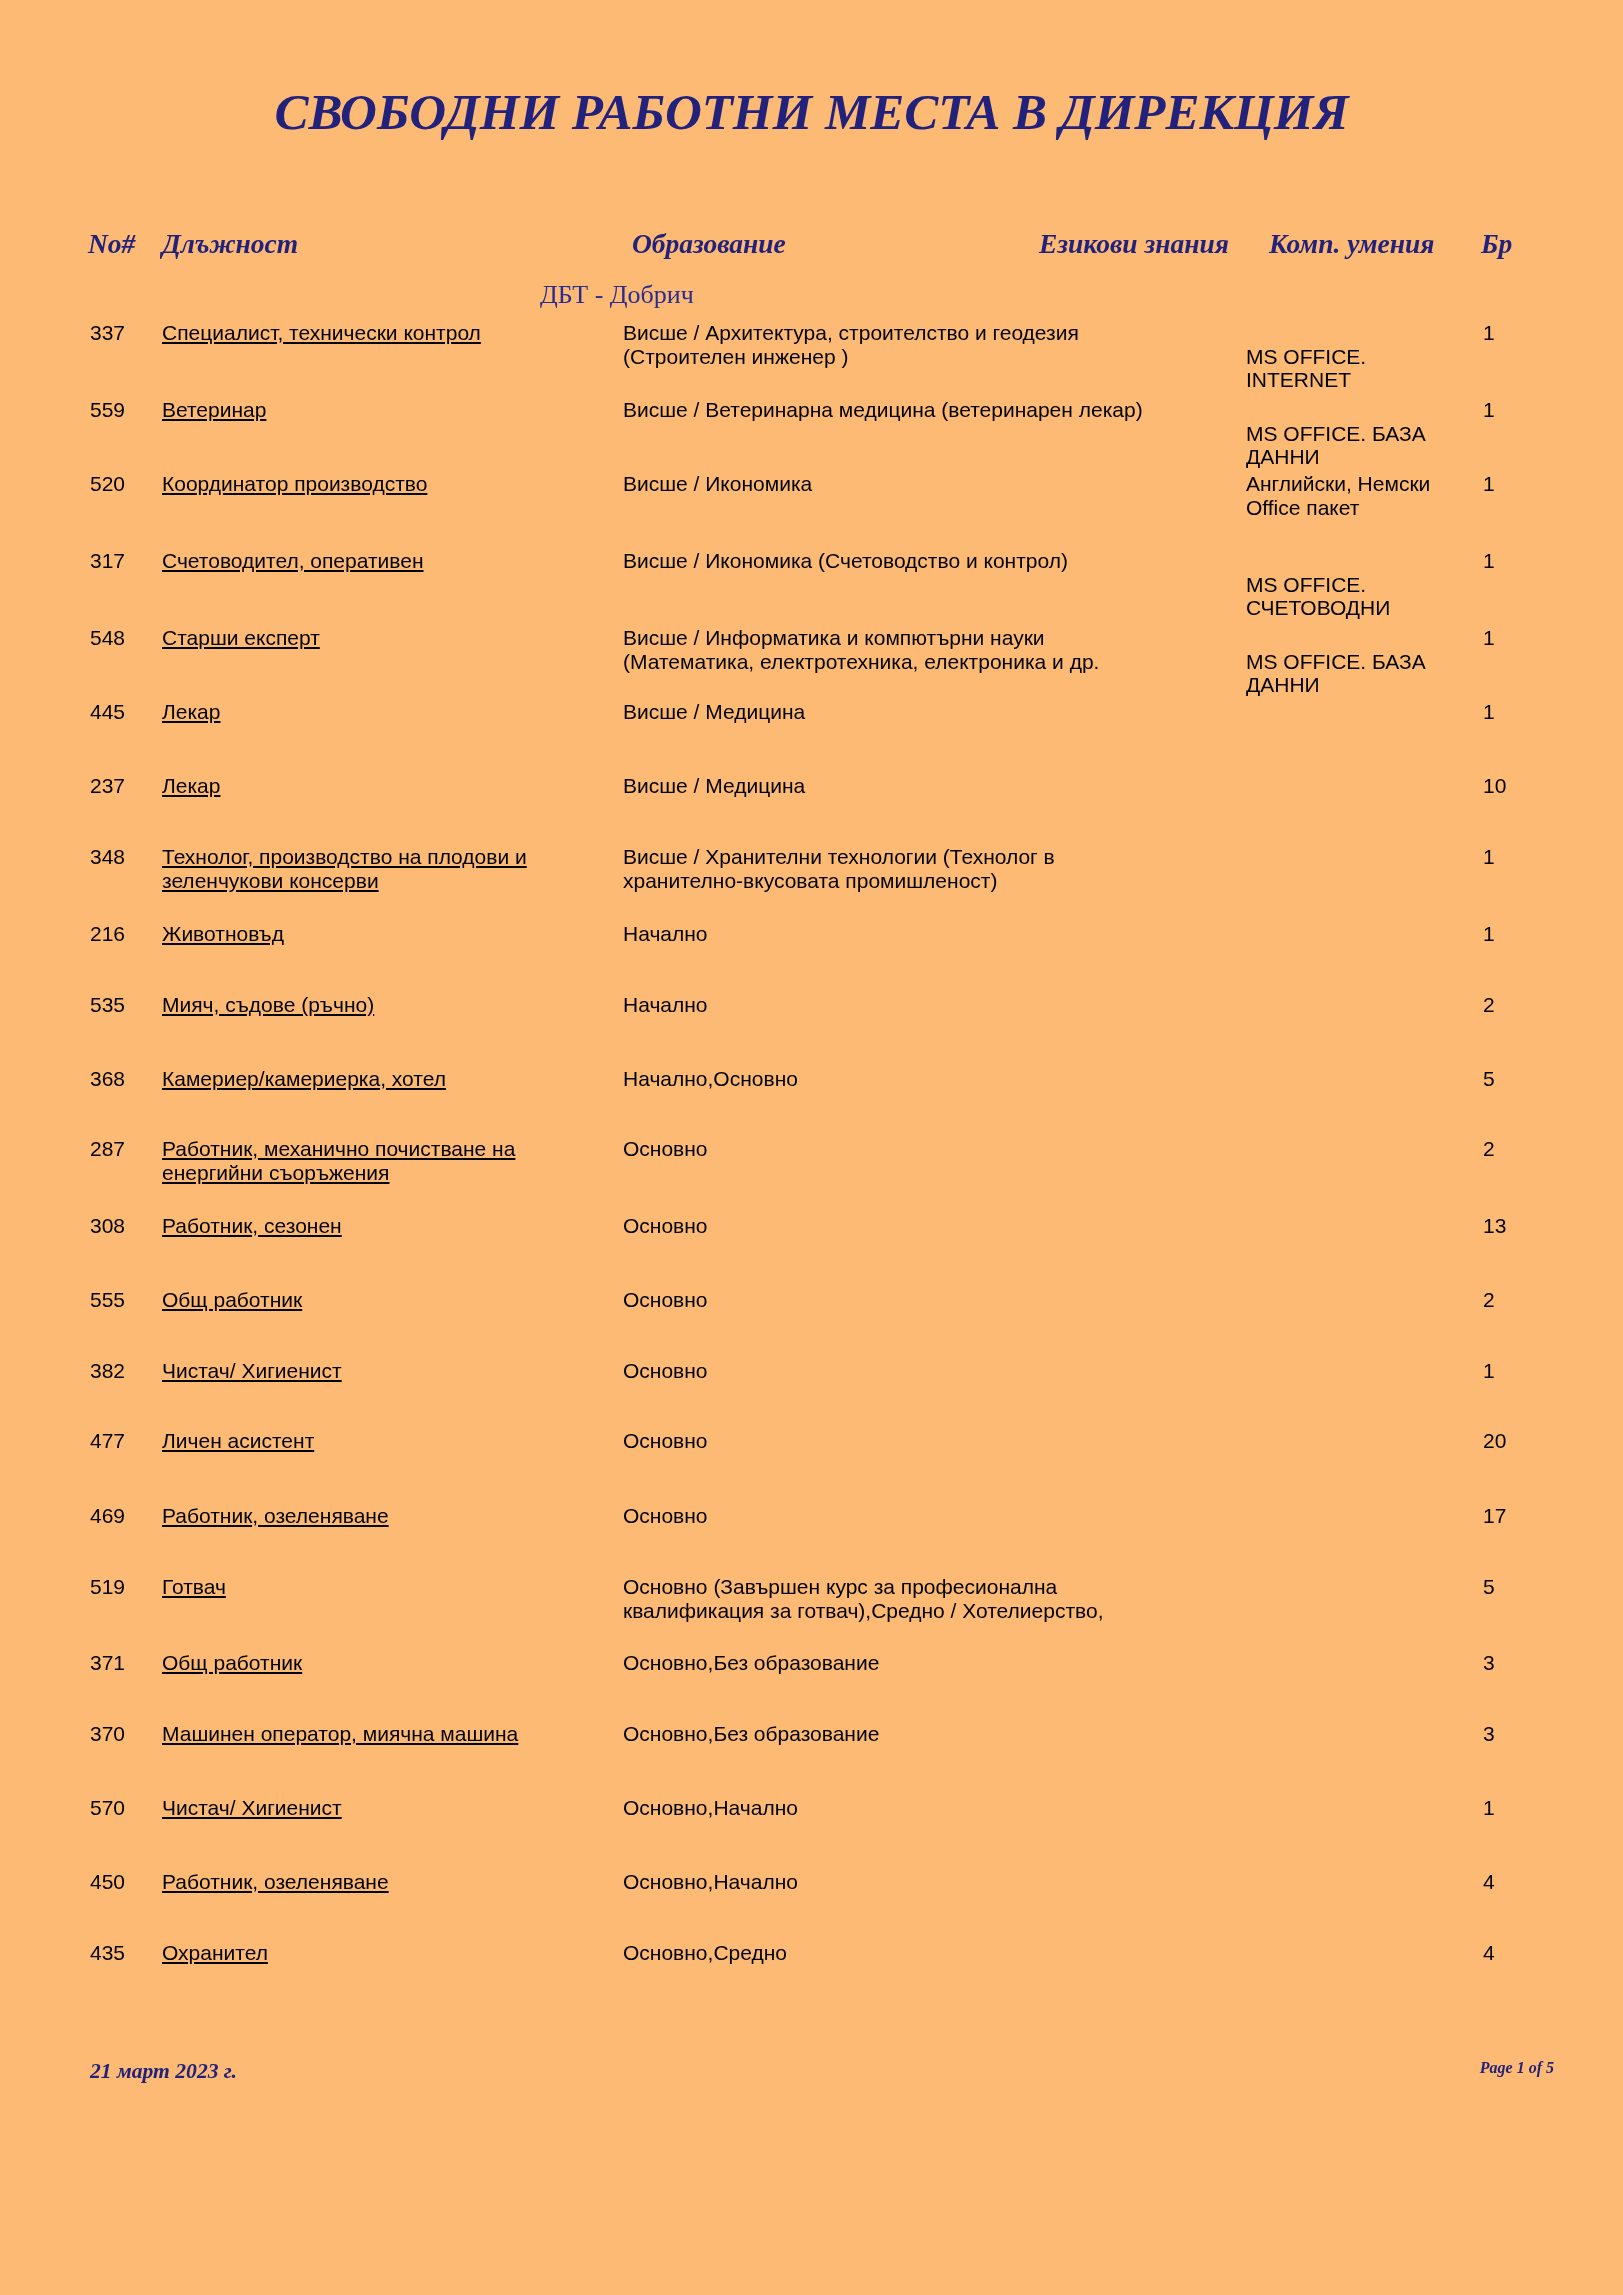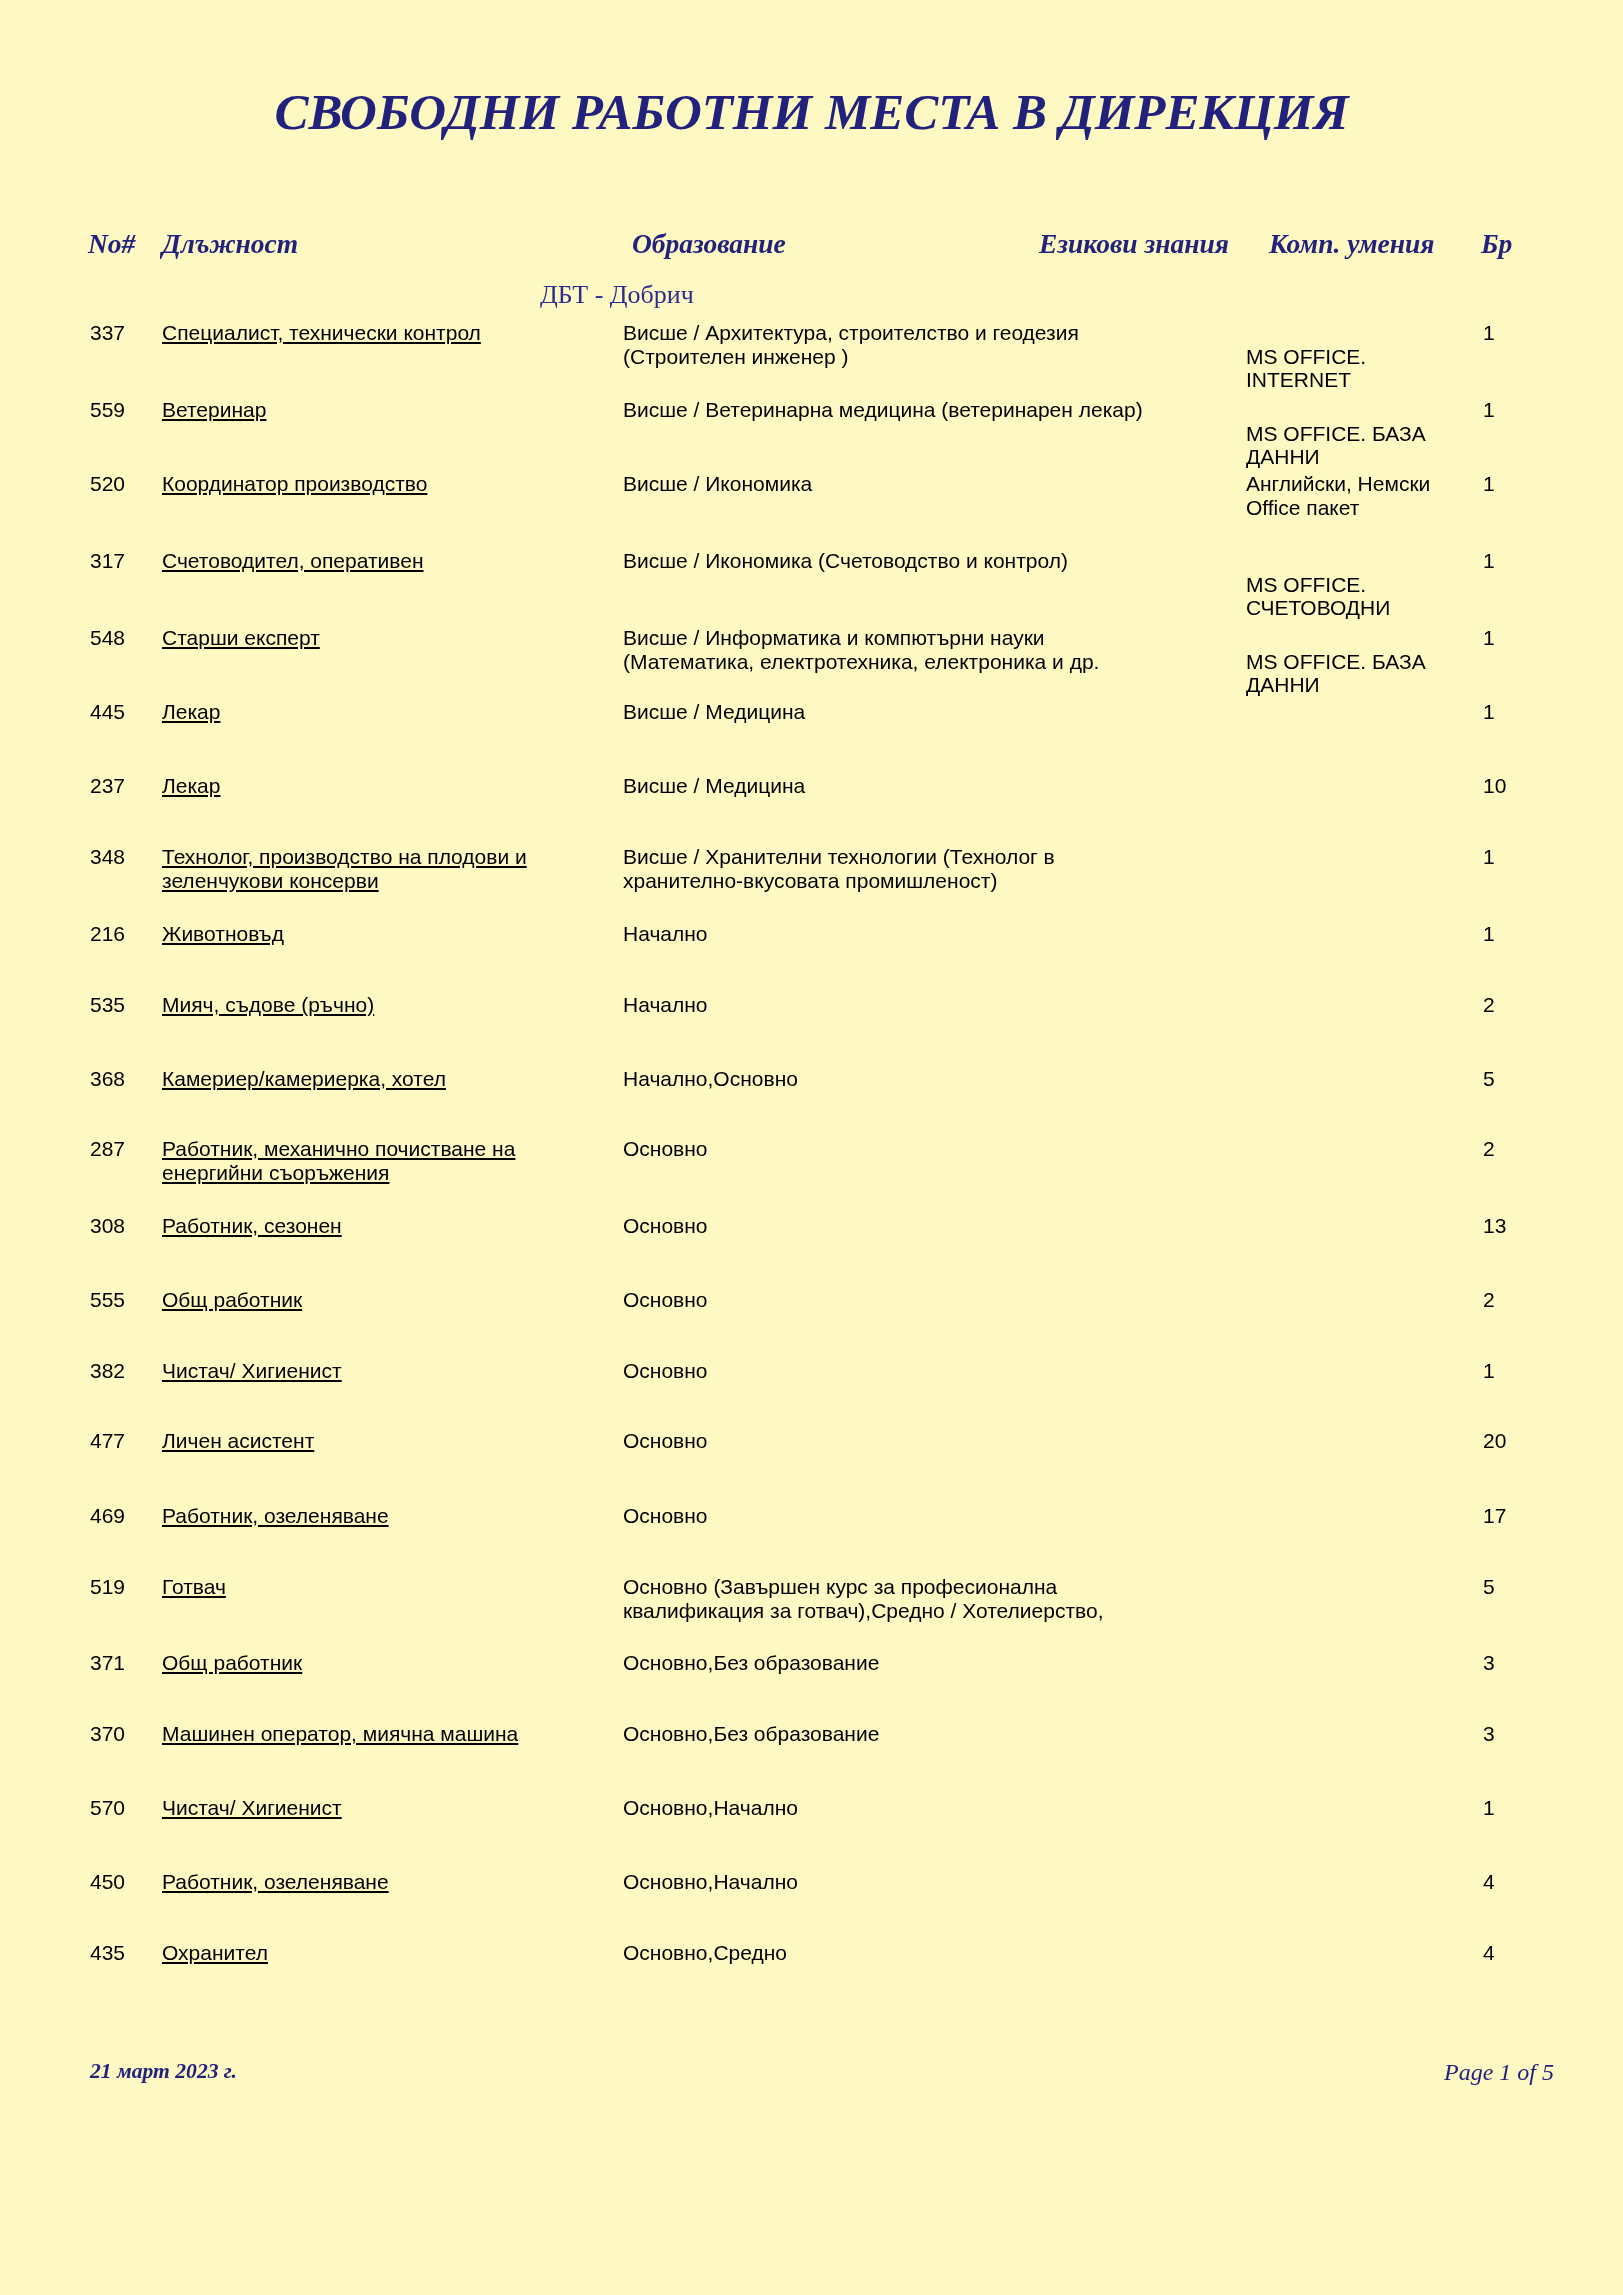--- a/index.html
+++ b/index.html
@@ -1,19 +1,19 @@
 <!DOCTYPE html>
 <html style="font-size:10.5px"><head>
 <meta charset="utf-8">
 <style>
   html,body{margin:0;padding:0;background:#e8e8e8;}
   #page{
     position:relative;
     width:1623px;height:2295px;
-    background:#fef9c3;
+    background:#fdba74;
     overflow:hidden;
     font-family:"Liberation Sans", sans-serif;
     color:#000;
   }
   
   .doc-title{
     position:absolute;top:76px;left:0;width:1623px;
     text-align:center;
     font-family:"Liberation Serif", serif;
     font-style:italic;font-weight:bold;
@@ -60,22 +60,22 @@
   .footer-date{
     position:absolute;top:2059px;left:90px;
     font-family:"Liberation Serif", serif;
     font-style:italic;font-weight:bold;
     font-size:21.6px;color:#22227d;
     white-space:nowrap;
   }
   .footer-page{
     position:absolute;top:2059px;right:69px;
     font-family:"Liberation Serif", serif;
-    font-style:italic;font-weight:normal;
-    font-size:24px;color:#22227d;
+    font-style:italic;font-weight:bold;
+    font-size:16px;color:#22227d;
     white-space:nowrap;
   }
 </style>
 </head>
 <body>
 
 <div id="page">
 
   <div class="doc-title">
     <div>СВОБОДНИ РАБОТНИ МЕСТА В ДИРЕКЦИЯ</div>

